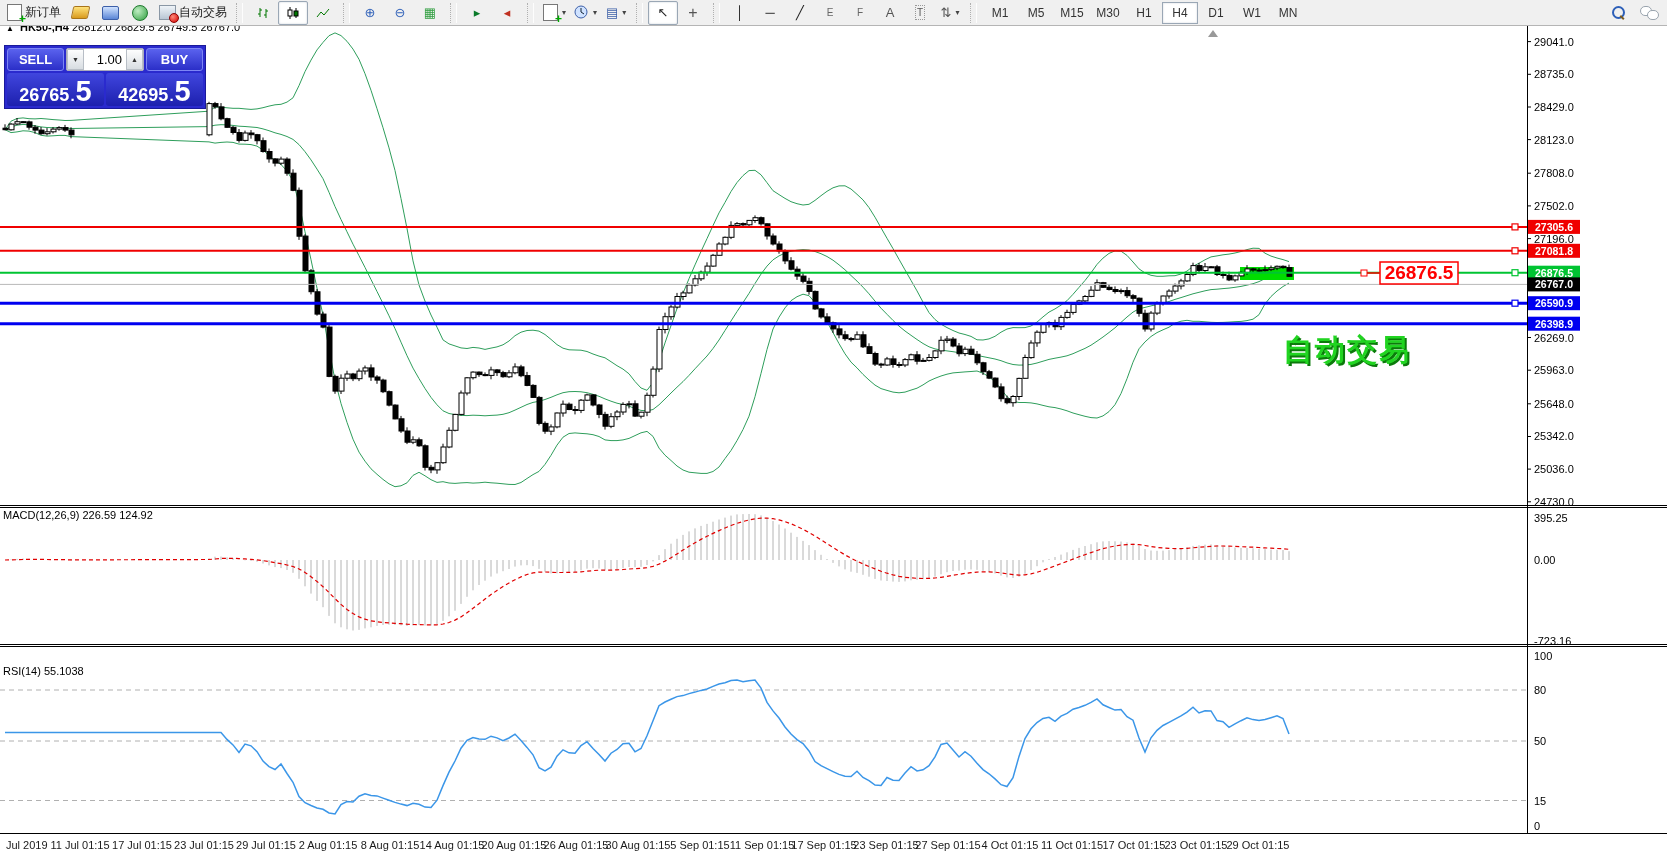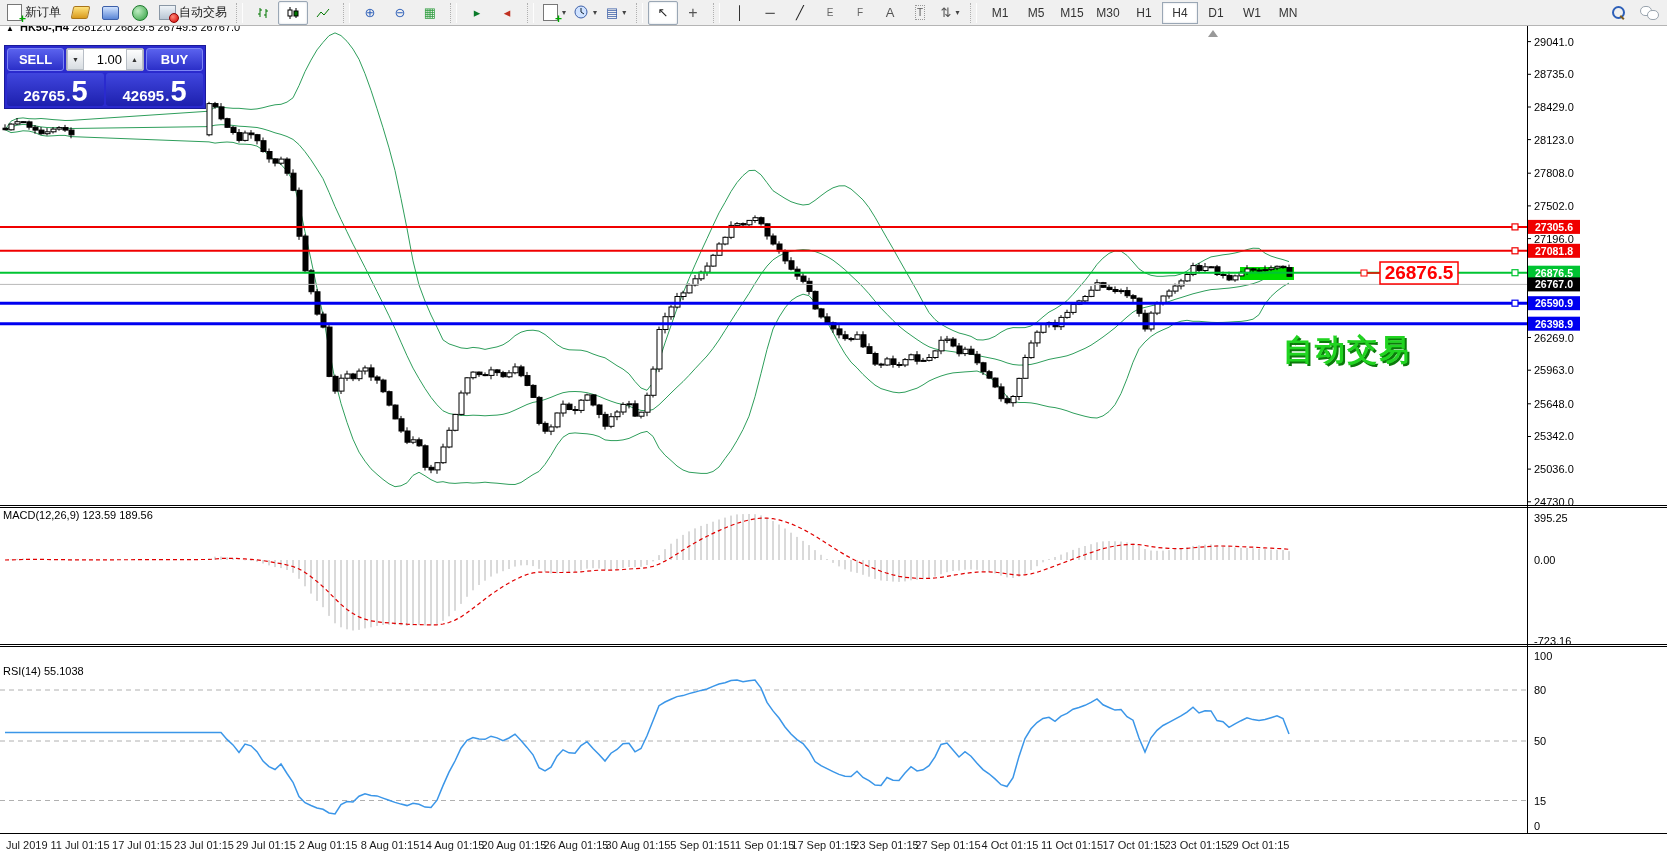--- a/index.html
+++ b/index.html
@@ -42,21 +42,21 @@
   .op-row1{display:flex;gap:2px;height:23px;}
   .op-btn{flex:0 0 55px;display:flex;align-items:center;justify-content:center;color:#fff;font-weight:bold;
     font-size:13px;background:linear-gradient(#5a62ee,#2b2fc8);border:1px solid #7d86f4;border-radius:3px;}
   .op-stepper{flex:1;display:flex;background:#fff;border-radius:2px;overflow:hidden;border:1px solid #aab;}
   .op-step-btn{width:15px;display:flex;align-items:center;justify-content:center;font-size:7px;color:#333;
     background:linear-gradient(#fdfdfd,#d8dde2);border:1px solid #b8bec6;}
   .op-vol{flex:1;display:flex;align-items:center;justify-content:flex-end;padding-right:4px;font-size:13px;color:#000;}
   .op-row2{display:flex;gap:2px;margin-top:2px;height:33px;}
   .op-price{flex:1;display:flex;align-items:flex-end;justify-content:center;color:#fff;
     background:linear-gradient(#4046de,#1d20ae);border-radius:3px;padding-bottom:2px;}
-  .op-price .pmain{font-size:15px;font-weight:bold;line-height:17px;margin-top:7px;}
+  .op-price .pmain{font-size:18px;font-weight:bold;line-height:17px;margin-top:7px;}
   .op-price .pdot{font-size:15px;font-weight:bold;line-height:17px;margin:0 1px;}
   .op-price .pbig{font-size:29px;font-weight:bold;line-height:26px;}
   .ind-label{position:absolute;z-index:6;font-size:11px;color:#000;left:3px;}
   .macd-label{top:509px;} .rsi-label{top:649px;margin-top:16px;}
   .annotation{position:absolute;left:1283px;top:330px;z-index:6;font-size:30px;font-weight:bold;letter-spacing:2px;}
   svg#chart-svg{position:absolute;left:0;top:0;z-index:1;}
 </style>
 </head>
 <body>
 
@@ -939,15 +939,15 @@
         <span class="pbig">5</span>
     </div>
     <div class="op-price">
       <span class="pmain">42695</span>
         <span class="pdot">.</span>
         <span class="pbig">5</span>
     </div>
   </div>
 </div>
 
-<div class="ind-label macd-label">MACD(12,26,9) 123.59 189.56</div>
+<div class="ind-label macd-label">MACD(12,26,9) 226.59 124.92</div>
 <div class="ind-label rsi-label">RSI(14) 55.1038</div>
 <div class="annotation" id="annotation" style="color: rgb(33, 212, 33); text-shadow: rgb(11, 122, 11) 2px 2px 0px;">自动交易</div>
 
 </body></html>

